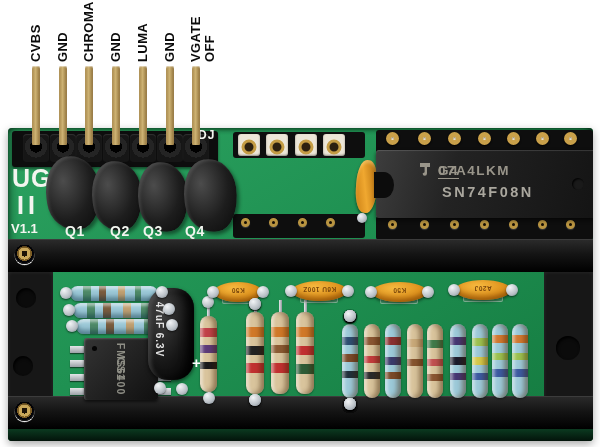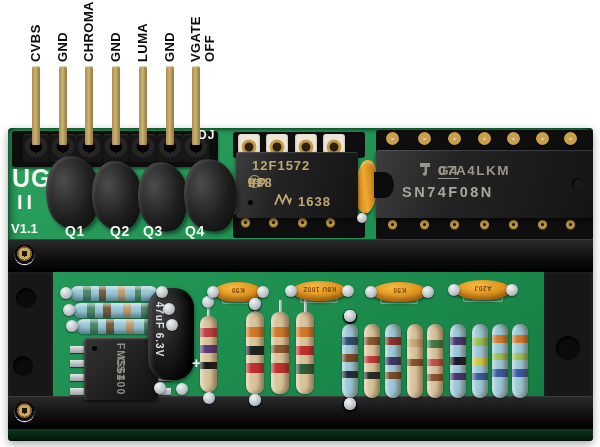--- a/index.html
+++ b/index.html
@@ -23,21 +23,21 @@
   #board *{position:absolute;box-sizing:border-box;}
   
   .tophdr{left:4px;top:3px;width:206px;height:36px;background:#0d0d0d;border-radius:3px;
     box-shadow:0 2px 3px rgba(0,0,0,.5);}
   .hcell{top:6px;width:26px;height:28px;background:radial-gradient(circle at 50% 45%,#000 0 6px,#242424 6px 11px,#161616 11px);
     border-radius:4px;box-shadow:inset 0 1px 1px rgba(255,255,255,.12);}
   
   .silk{color:var(--silk,#f2f5ef);font-weight:bold;}
   .silk-dj{top:0;left:190px;font-size:12px;letter-spacing:1px;}
   .silk-logo{top:36px;left:4px;font-size:25px;letter-spacing:1px;}
-  .silk-ii{top:63px;left:9px;font-size:20px;letter-spacing:4px;}
+  .silk-ii{top:63px;left:9px;font-size:25px;letter-spacing:4px;}
   .silk-ver{top:93px;left:3px;font-size:13px;}
   .qlbl{top:95px;font-size:14px;letter-spacing:.5px;z-index:6;}
   
   .to92{background:radial-gradient(ellipse at 35% 32%,#4c4c4c,#1d1d1d 55%,#0a0a0a 95%);
     border-radius:48% 52% 46% 54% / 55% 45% 58% 42%;transform:rotate(-8deg);z-index:5;
     box-shadow:2px 3px 4px rgba(0,0,0,.45), inset 2px 2px 3px rgba(255,255,255,.12);}
   
   .sockframe{background:#0e0e0e;border-radius:3px;}
   .piccell{top:6px;width:22px;height:22px;background:#ece6d8;border-radius:3px;box-shadow:inset 0 -1px 2px rgba(0,0,0,.4);}
   .piccell::after{content:'';position:absolute;left:50%;top:58%;transform:translate(-50%,-50%);
@@ -47,21 +47,21 @@
   .tidonut{width:13px;height:13px;border-radius:50%;background:#efe8d6;border:5px solid #c9a04a;
     box-shadow:0 1px 2px #000, inset 0 1px 1px rgba(0,0,0,.4);}
   .chip{background:linear-gradient(105deg,#3d3d3d,#232323 35%,#141414);border-radius:3px;
     box-shadow:0 2px 4px rgba(0,0,0,.6), inset 0 1px 1px rgba(255,255,255,.15);z-index:4;}
   .chip .t{position:absolute;white-space:nowrap;}
   .picchip .t{color:#bfa871;font-weight:bold;font-size:13px;letter-spacing:1px;}
   .e3mark{display:inline-block;width:13px;height:13px;line-height:12px;border:1px solid #bfa871;
     border-radius:50%;font-size:7.5px;text-align:center;vertical-align:1px;letter-spacing:0;}
   .pin1dot{width:5px;height:5px;border-radius:50%;background:#050505;}
   .tichip .t1{color:#99958a;font-size:13.5px;letter-spacing:1.5px;font-weight:bold;}
-  .tichip .t2{color:#aaa79e;font-size:14.5px;letter-spacing:2.5px;font-weight:bold;}
+  .tichip .t2{color:#aaa79e;font-size:14.5px;letter-spacing:2.5px;font-weight:bold;margin-left:40px;}
   .g4u{border-bottom:1.5px solid #99958a;}
   .dnotch{left:-2px;top:22px;width:20px;height:26px;background:#0c0c0c;border-radius:0 50% 50% 0;}
   .dimple{width:12px;height:12px;border-radius:50%;background:#1a1a1a;box-shadow:inset 1px 1px 2px #000;}
   
   .strip{left:0;width:585px;height:33px;background:linear-gradient(#2a2a2a,#141414 45%,#000);
     border-top:1px solid #3c3c3c;z-index:2;}
   .holes{left:7px;right:7px;top:5px;display:flex;justify-content:space-between;position:absolute;}
   .hole{position:relative;width:19px;height:19px;border-radius:50%;flex:0 0 auto;
     background:radial-gradient(circle at 50% 45%,#1c1206 0 3px,#caa85a 3px 6px,#7e5f26 6px 7.5px,#04040a 7.5px 9.2px,#191919 9.2px);
     box-shadow:0 1px 1px rgba(255,255,255,.15), inset 0 1px 2px rgba(0,0,0,.7);}
@@ -150,33 +150,20 @@
     <div class="to92" style="left:38px;top:28px;width:54px;height:74px;"></div>
     <div class="to92" style="left:84px;top:33px;width:50px;height:70px;"></div>
     <div class="to92" style="left:130px;top:34px;width:50px;height:70px;"></div>
     <div class="to92" style="left:176px;top:31px;width:53px;height:73px;"></div>
 
     <div class="sockframe" style="left:225px;top:4px;width:132px;height:26px;"></div>
     <span class="piccell" style="left:230px;"></span>
     <span class="piccell" style="left:258px;"></span>
     <span class="piccell" style="left:287px;"></span>
     <span class="piccell" style="left:315px;"></span>
-    <div class="chip picchip" style="left:228px;top:24px;width:122px;height:66px;">
-      <span class="t" style="left:16px;top:6px;">12F1572</span>
-      <span class="t" style="left:12px;top:23px;">
-        <span>I/P</span>
-        <span class="e3mark">e3</span>
-        <span>938</span>
-      </span>
-      <svg width="18" height="12" viewBox="0 0 18 12" style="left:38px;top:42px;">
-        <path d="M1 11 L5 1 L8.5 9 L12 1 L15.5 9 L17 4" stroke="#bfa871" fill="none" stroke-width="1.8"></path>
-      </svg>
-      <span class="t" style="left:62px;top:42px;">1638</span>
-      <span class="pin1dot" style="left:12px;top:48px;"></span>
-    </div>
     <div class="sockframe" style="left:225px;top:86px;width:132px;height:24px;"></div>
     <span class="bdonut" style="left:233px;top:90px;"></span>
     <span class="bdonut" style="left:261px;top:90px;"></span>
     <span class="bdonut" style="left:290px;top:90px;"></span>
     <span class="bdonut" style="left:318px;top:90px;"></span>
 
     <div class="tcapv" style="left:348px;top:32px;"></div>
     <span class="dot" style="position:absolute;left:349px;top:85px;width:10px;height:10px;"></span>
 
     <div class="sockframe" style="left:368px;top:2px;width:217px;height:26px;"></div>

